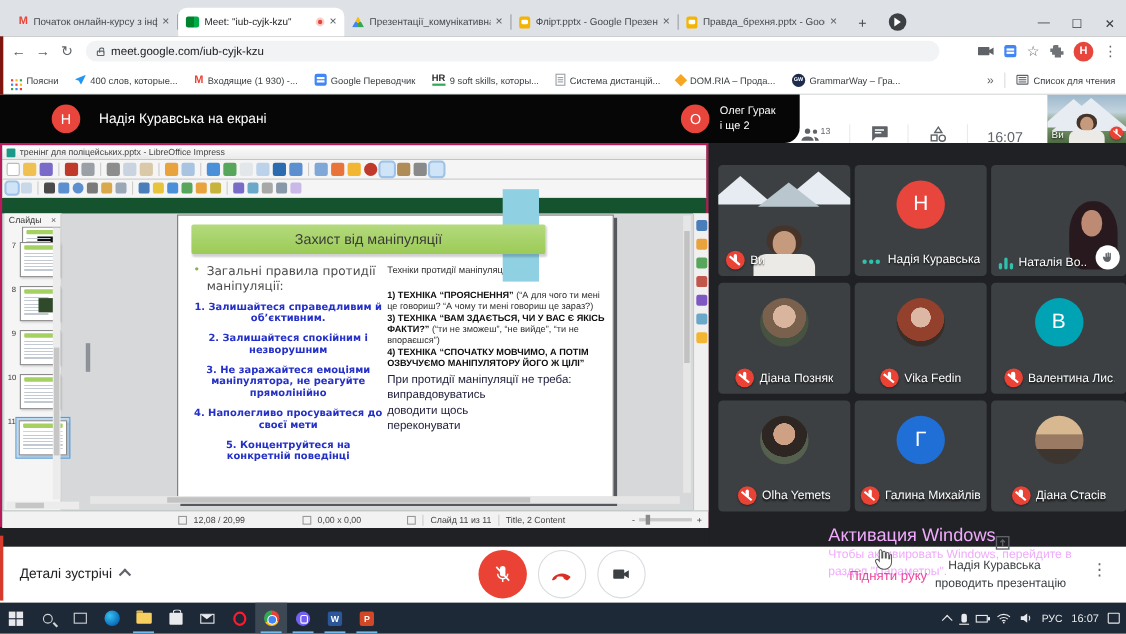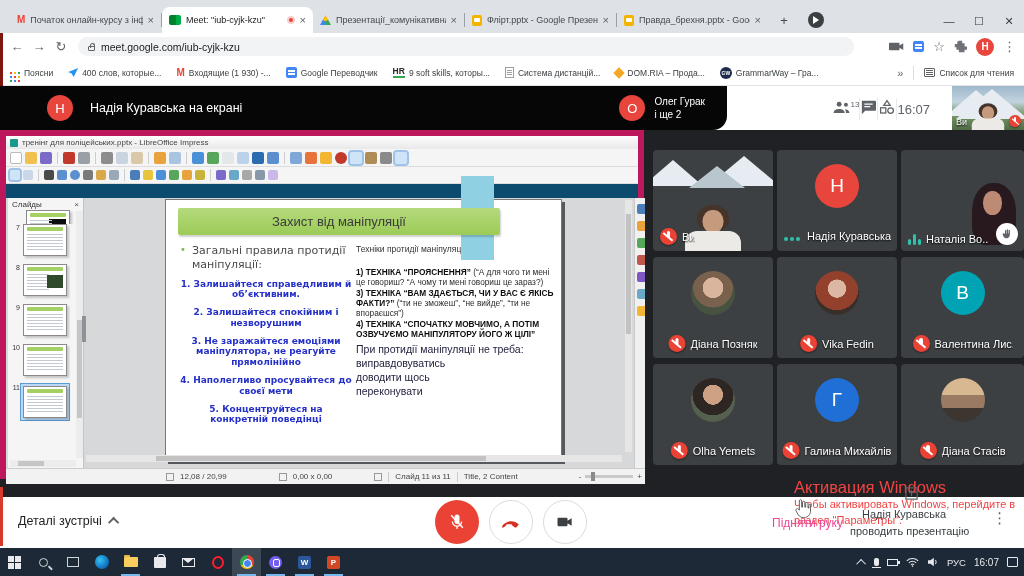--- a/index.html
+++ b/index.html
@@ -45,21 +45,21 @@
 .rlico{width:11px;height:9px;border:1px solid #5f6368;border-radius:1px;position:relative}
 .rlico::after{content:"";position:absolute;left:1px;top:1px;width:7px;height:1px;background:#5f6368;box-shadow:0 2px #5f6368,0 4px #5f6368}
 .bmright{margin-left:auto;display:flex;align-items:center;gap:10px}
 
 .meethdr{position:absolute;left:0;top:86px;width:1024px;height:44px;background:#fff}
 .banner{position:absolute;left:0;top:0;width:727px;height:44px;background:#060606;border-radius:0 0 14px 0;display:flex;align-items:center}
 .bannerAv{width:26px;height:26px;border-radius:50%;background:#e8453c;color:#fff;font-size:13px;display:flex;align-items:center;justify-content:center;margin-left:47px}
 .bannerTxt{color:#fff;font-size:12.5px;margin-left:17px}
 .speakerBox{margin-left:auto;display:flex;align-items:center;gap:9px;padding-right:22px}
 .speakerTxt{color:#fff;font-size:10px;line-height:1.3}
-.iconrow{position:absolute;left:727px;top:1px;width:203px;height:44px;display:flex;align-items:center;justify-content:flex-end}
+.iconrow{position:absolute;left:727px;top:16px;width:203px;height:44px;display:flex;align-items:center;justify-content:space-between}
 .hsep{width:1px;height:22px;background:#e8eaed}
 .clock{font-size:13px;color:#5f6368}
 .sup13{font-size:8px;color:#5f6368;vertical-align:top}
 .selfthumb{position:absolute;left:952px;top:0;width:72px;height:44px;overflow:hidden}
 .selflabel{position:absolute;left:4px;bottom:3px;color:#fff;font-size:9px;text-shadow:0 1px 2px #000;z-index:3}
 
 .ph-mount{background:linear-gradient(180deg,#9db8cc 0%,#c2d3de 36%,#8fa98f 55%,#6b8a5d 76%,#4f6b45 100%);position:relative;overflow:hidden}
 .pk1,.pk2{position:absolute;width:0;height:0;border-style:solid;border-color:transparent transparent #e6ecf1 transparent}
 .pk1{left:-8%;top:10%;border-width:0 30px 26px 30px}
 .pk2{right:-6%;top:6%;border-width:0 36px 30px 36px}
@@ -86,33 +86,33 @@
 .av{width:44px;height:44px;border-radius:50%;color:#fff;font-size:19px;display:flex;align-items:center;justify-content:center;position:absolute;left:50%;top:14px;transform:translateX(-50%)}
 .av-photo1{background:radial-gradient(circle at 50% 38%,#d9b59e 0 29%,#7a614e 30% 56%,#475240 57%)}
 .av-photo2{background:radial-gradient(circle at 50% 40%,#dcb8a4 0 26%,#93402c 27% 62%,#3a2e2a 63%)}
 .av-photo3{background:radial-gradient(circle at 50% 38%,#cfa184 0 28%,#2e2622 29% 58%,#56604e 59%)}
 .av-photo4{background:linear-gradient(180deg,#d8b890 0 38%,#9a7a62 39% 68%,#3c3530 69%)}
 .dots i{display:inline-block;width:4px;height:4px;border-radius:50%;background:#31c0ae;margin-right:2px}
 .bars{display:flex;gap:2px;align-items:flex-end;height:12px}
 .bars i{width:3px;background:#31c0ae;border-radius:2px}
 .handb{position:absolute;right:6px;bottom:6px;width:22px;height:22px;border-radius:50%;background:#fff;display:flex;align-items:center;justify-content:center;z-index:4}
 
-.lo{position:absolute;left:0;top:130px;width:644px;height:349px;background:#0c4a6e;border:6px solid #be185d;font-size:8px;color:#333}
+.lo{position:absolute;left:0;top:130px;width:644px;height:349px;background:#14532d;border:2px solid #be185d;font-size:8px;color:#333}
 .lo-title{height:13px;display:flex;align-items:center;gap:4px;padding:0 4px;background:linear-gradient(#fdfdfd,#e9e9e9);font-size:8px;color:#444}
 .lo-ico{width:8px;height:8px;background:#1a9988;border-radius:1px}
 .lo-menu{height:14px;display:flex;align-items:center;background:#f6f6f6;border-bottom:1px solid #ddd}
 .lo-menu span{padding:0 5px;font-size:9px;color:#222}
 .lo-tb{display:flex;align-items:center;gap:3px;padding:0 4px;background:#f5f5f5;border-bottom:1px solid #ddd}
 .tb1{height:18px}.tb2{height:17px}
 .i{display:inline-block;width:12px;height:12px;border-radius:2px;background:var(--c,#b9c2cc)}
 .i.sel{outline:2px solid #9ec3e8;background:#cfe4f7}
 .i.sm{width:10px;height:10px}
 .vsep{width:1px;height:12px;background:#ccc;margin:0 2px}
 .lo-body{position:absolute;left:0;top:62px;width:642px;height:270px;background:#d6d8da}
-.panel{position:absolute;left:2px;top:0;width:76px;height:270px;background:#f5f5f5;border-right:1px solid #c4c4c4}
+.panel{position:absolute;left:2px;top:0;width:52px;height:270px;background:#f5f5f5;border-right:1px solid #c4c4c4}
 .panelhdr{height:12px;display:flex;align-items:center;justify-content:space-between;padding:0 4px;font-size:8px;color:#333}
 .trowp{display:flex;gap:3px;margin:0 0 8px 3px;align-items:flex-start}
 .tnum{font-size:7px;color:#333;width:9px;text-align:right}
 .tmb{width:44px;height:32px;background:#fff;border:1px solid #8a8a8a;box-shadow:1.5px 1.5px 2px #00000033;position:relative}
 .tmb::before{content:"";position:absolute;left:3px;right:3px;top:2px;height:4px;background:#a5d163;border-radius:1px}
 .tmb .tx{position:absolute;left:3px;top:9px;width:22px;bottom:3px;background:repeating-linear-gradient(180deg,#c3c9d1 0 1px,transparent 1px 3px)}
 .tmb .tx2{position:absolute;right:3px;top:9px;width:15px;bottom:3px;background:repeating-linear-gradient(180deg,#c3c9d1 0 1px,transparent 1px 3px)}
 .tmb .img{position:absolute;right:3px;top:10px;width:16px;height:13px;background:#2e4a2a}
 .tmb .imgb{position:absolute;right:3px;top:8px;width:17px;height:15px;background:#0c0c0c}
 .sel11{background:#b9d9f5;outline:1px solid #5b9bd5;padding:2px;margin-left:-2px}
@@ -147,21 +147,21 @@
 .meetbot{position:absolute;left:0;top:497px;width:1024px;height:51px;background:#fff}
 .details{position:absolute;left:18px;top:17px;font-size:12.5px;color:#202124;display:flex;align-items:center;gap:9px}
 .chev{width:8px;height:8px;border-left:2px solid #5f6368;border-top:2px solid #5f6368;transform:rotate(45deg) translateY(2px)}
 .cbtn{position:absolute;top:3px;width:44px;height:44px;border-radius:50%;display:flex;align-items:center;justify-content:center}
 .cbtn.red{background:#ea4335}
 .cbtn.white{background:#fff;border:1px solid #dadce0}
 .raisehand{position:absolute;left:772px;top:19px;font-size:12px;color:#ec4899;z-index:6}
 .presico{position:absolute;left:904px;top:-11px;z-index:6}
 .presline{position:absolute;font-size:11px;color:#3c4043;z-index:6;white-space:nowrap}
 .moremenu{position:absolute;left:992px;top:12px;font-size:15px;color:#5f6368;z-index:6}
-.watermark{position:absolute;left:794px;top:478px;color:#ef4444;z-index:5;pointer-events:none}
+.watermark{position:absolute;left:753px;top:478px;color:#f0abfc;z-index:5;pointer-events:none}
 .wm-title{font-size:16.5px;font-weight:300}
 .wm-line{font-size:11px;line-height:1.45}
 .handcur{position:absolute;left:793px;top:497px;z-index:7}
 
 .taskbar{position:absolute;left:0;top:548px;width:1024px;height:28px;background:#1d2936;display:flex;align-items:center}
 .tbi{width:29px;height:28px;display:flex;align-items:center;justify-content:center;position:relative}
 .tbi.open::after{content:"";position:absolute;left:5px;bottom:0;width:19px;height:2px;background:#76b9ed}
 .tbi.active{background:#3d4855}
 .winlogo{display:grid;grid-template-columns:6px 6px;grid-template-rows:6px 6px;gap:1px}
 .winlogo i{background:#e8eaed}

